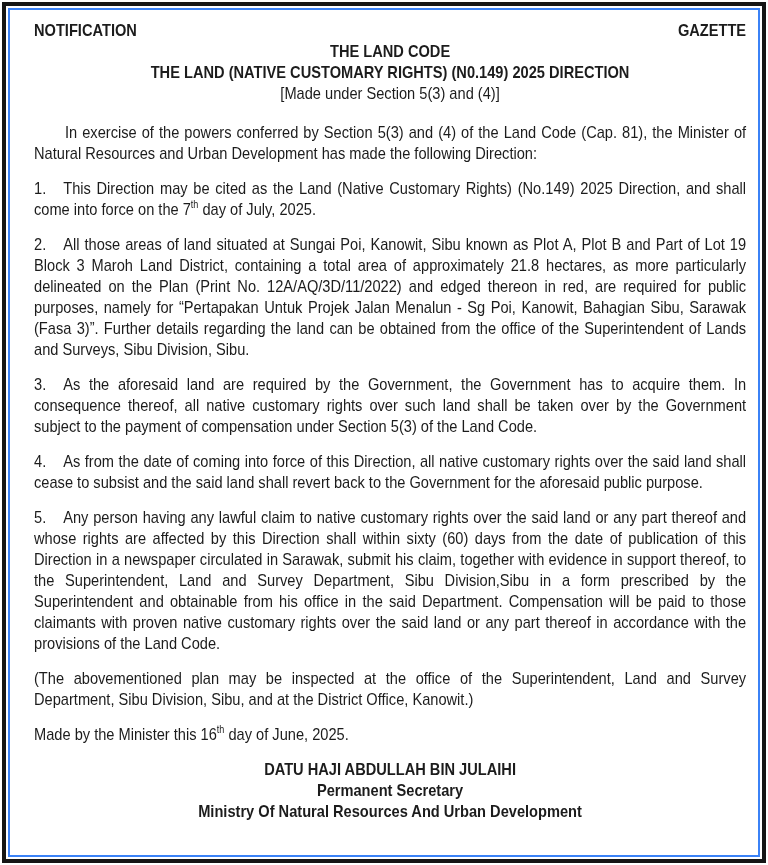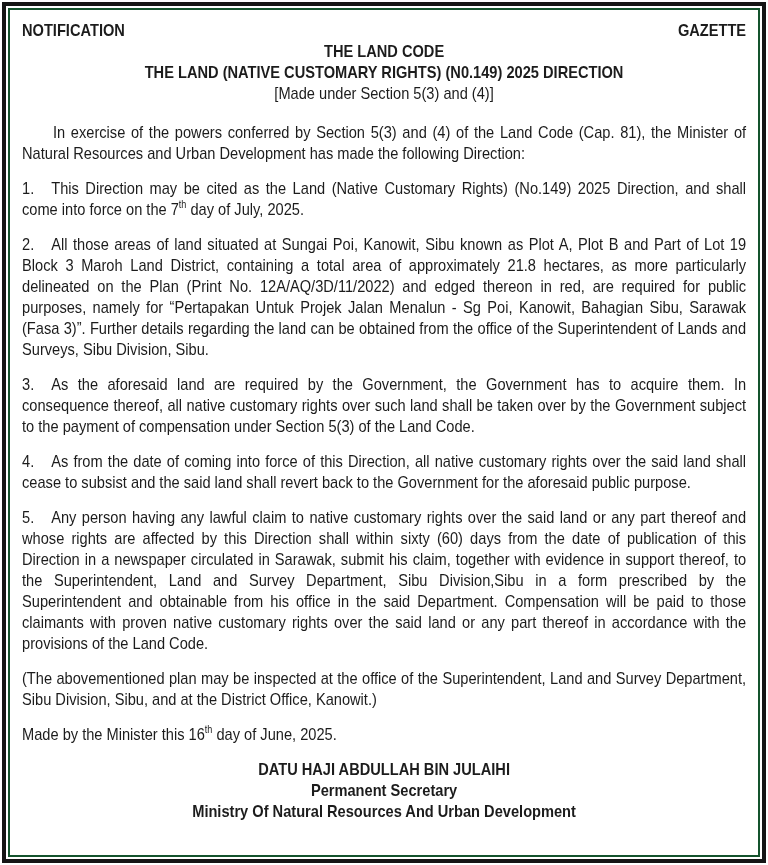--- a/index.html
+++ b/index.html
@@ -11,22 +11,22 @@
   }
   body { padding: 2px; }
   .page {
     width: 100%; height: 100%;
     border: 4px solid #151515;
     padding: 2px;
     overflow: hidden;
   }
   .inner {
     width: 100%; height: 100%;
-    border: 2px solid #14532d;
-    padding: 10px 12px 0 12px;
+    border: 2px solid #3b82f6;
+    padding: 10px 12px 0 24px;
     overflow: hidden;
   }
   
   .condense {
     width: 116.3%;
     transform: scaleX(0.86);
     transform-origin: left top;
     font-size: 17px;
     line-height: 21px;
   }

